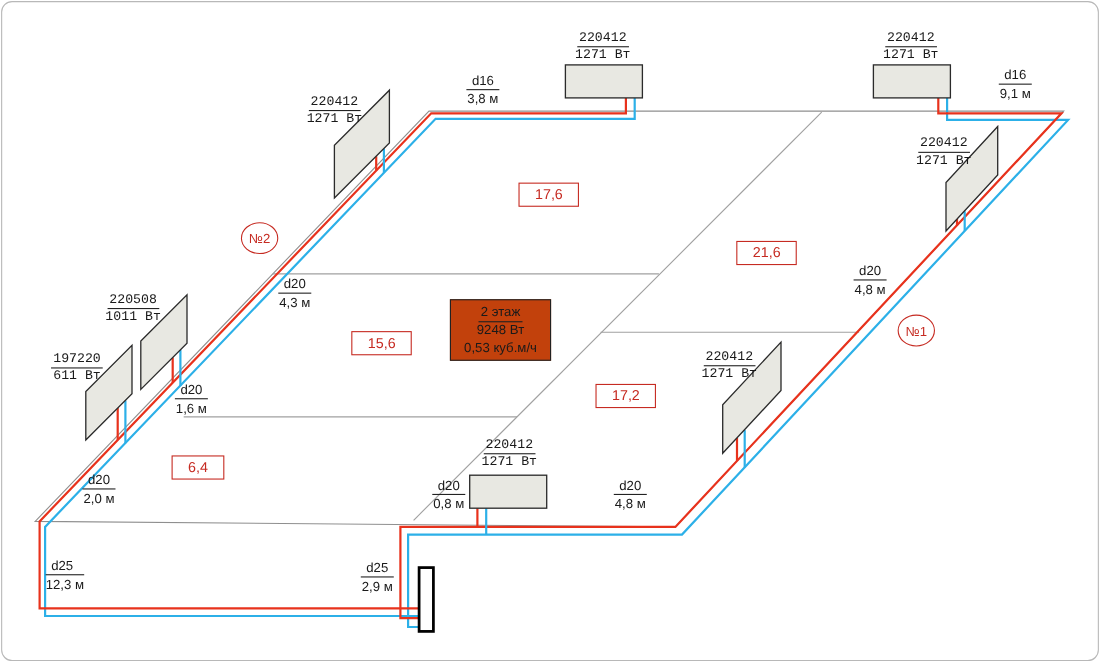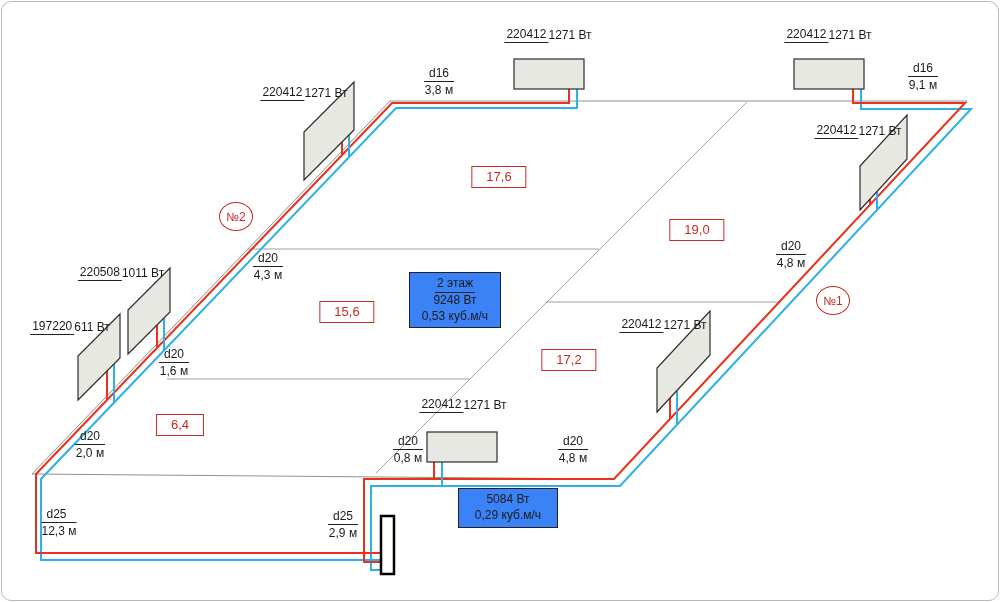--- a/index.html
+++ b/index.html
@@ -19,39 +19,39 @@
   .pipe-label{
     position:absolute;transform:translateX(-50%);
     display:flex;flex-direction:column;align-items:center;
     font-size:12px;line-height:1.22;color:var(--ink);white-space:nowrap;
   }
   .pipe-label .top{align-self:stretch;text-align:left;padding:0 5px;border-bottom:1.3px solid #222;}
   .pipe-label .bot{padding-top:1px;}
   
   .rad-label{
     position:absolute;transform:translateX(-50%);
-    display:flex;align-items:center;
-    font-size:12px;line-height:1.25;color:var(--ink);white-space:nowrap;
+    display:flex;flex-direction:column;align-items:center;
+    font-size:12px;line-height:1.25;color:var(--ink);white-space:nowrap;font-family:Liberation Mono, monospace;
   }
   .underlined{border-bottom:1.2px solid #222;padding:0 2px;}
   
   .room{
     position:absolute;transform:translateX(-50%);
     border:1px solid var(--accent);color:var(--accent);background:#fff;
     font-size:13px;line-height:1.2;padding:2px 14px;white-space:nowrap;
   }
   
   .marker{
     position:absolute;width:32px;height:27px;border:1px solid var(--accent);
     border-radius:50%;color:var(--accent);background:#fff;
     display:flex;align-items:center;justify-content:center;font-size:12px;
   }
   
   .info-box{
-    position:absolute;background:#3b82f6;border:1px solid #222;
+    position:absolute;background:#c2410c;border:1px solid #222;
     display:flex;flex-direction:column;align-items:center;justify-content:center;
     font-size:12px;line-height:1.32;padding:3px 7px;white-space:nowrap;
   }
 </style>
 </head>
 <body>
 
 <div class="canvas">
 
   <svg width="996" height="598" viewBox="0 0 996 598">
@@ -173,21 +173,21 @@
   </div>
   <div class="rad-label" style="left:661px;top:315px">
     <span class="underlined">220412</span>
     <span>1271 Вт</span>
   </div>
 
   <div class="room" style="left:497px;top:164px">
     <span>17,6</span>
   </div>
   <div class="room" style="left:695px;top:217px">
-    <span>19,0</span>
+    <span>21,6</span>
   </div>
   <div class="room" style="left:345px;top:299px">
     <span>15,6</span>
   </div>
   <div class="room" style="left:567px;top:347px">
     <span>17,2</span>
   </div>
   <div class="room" style="left:178px;top:412px">
     <span>6,4</span>
   </div>
@@ -197,18 +197,14 @@
   </div>
   <div class="marker" style="left:814px;top:284px">
     <span>№1</span>
   </div>
 
   <div class="info-box" style="left:407px;top:270px;min-width:76px">
     <span class="underlined">2 этаж</span>
     <span>9248 Вт</span>
     <span>0,53 куб.м/ч</span>
   </div>
-  <div class="info-box" style="left:456px;top:486px;min-width:84px">
-    <span>5084 Вт</span>
-    <span>0,29 куб.м/ч</span>
-  </div>
 
 </div>
 
 </body></html>

